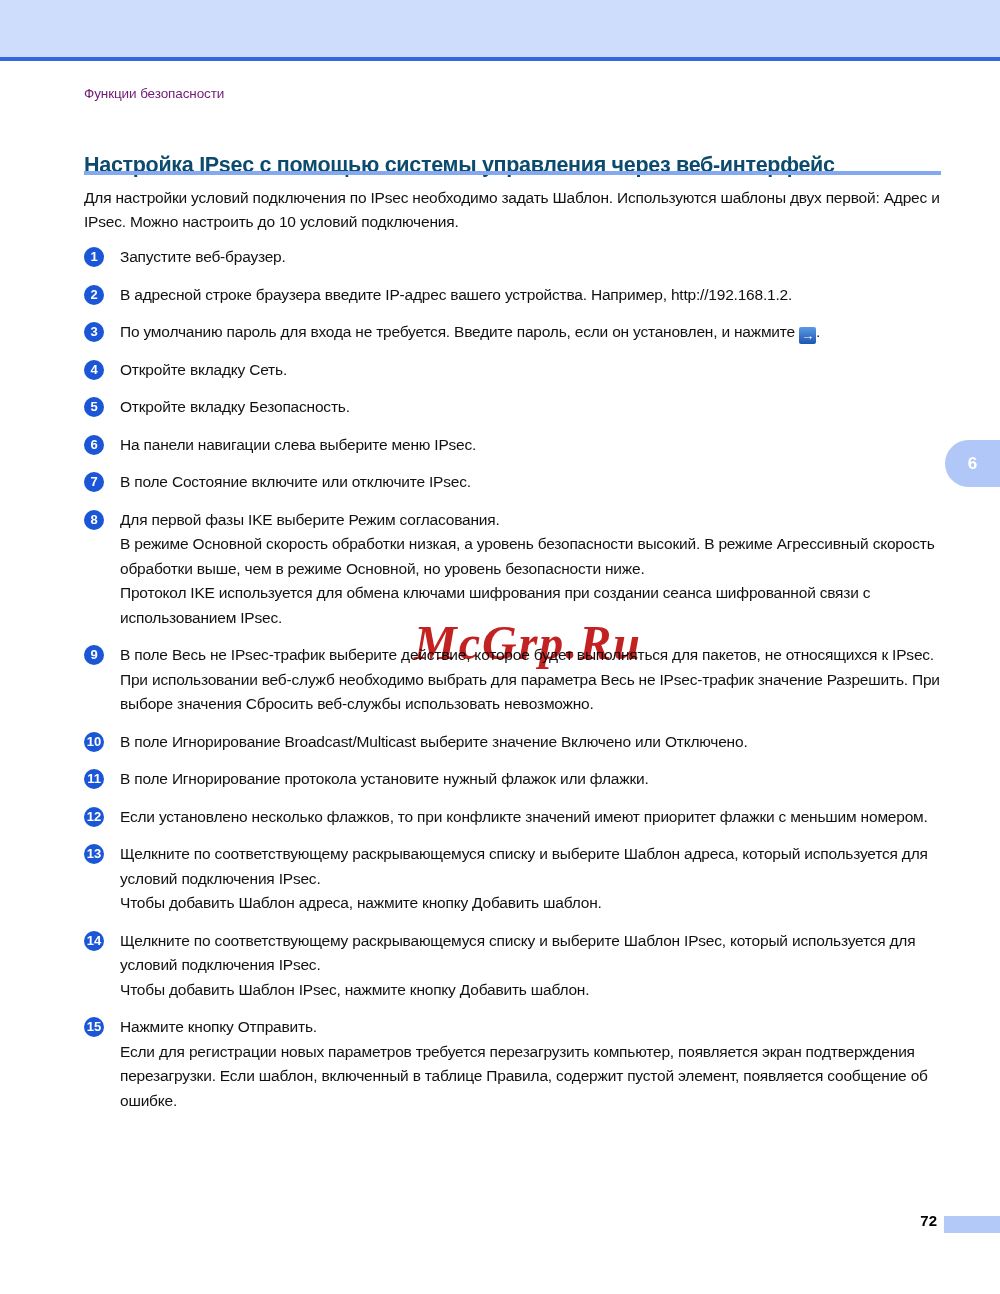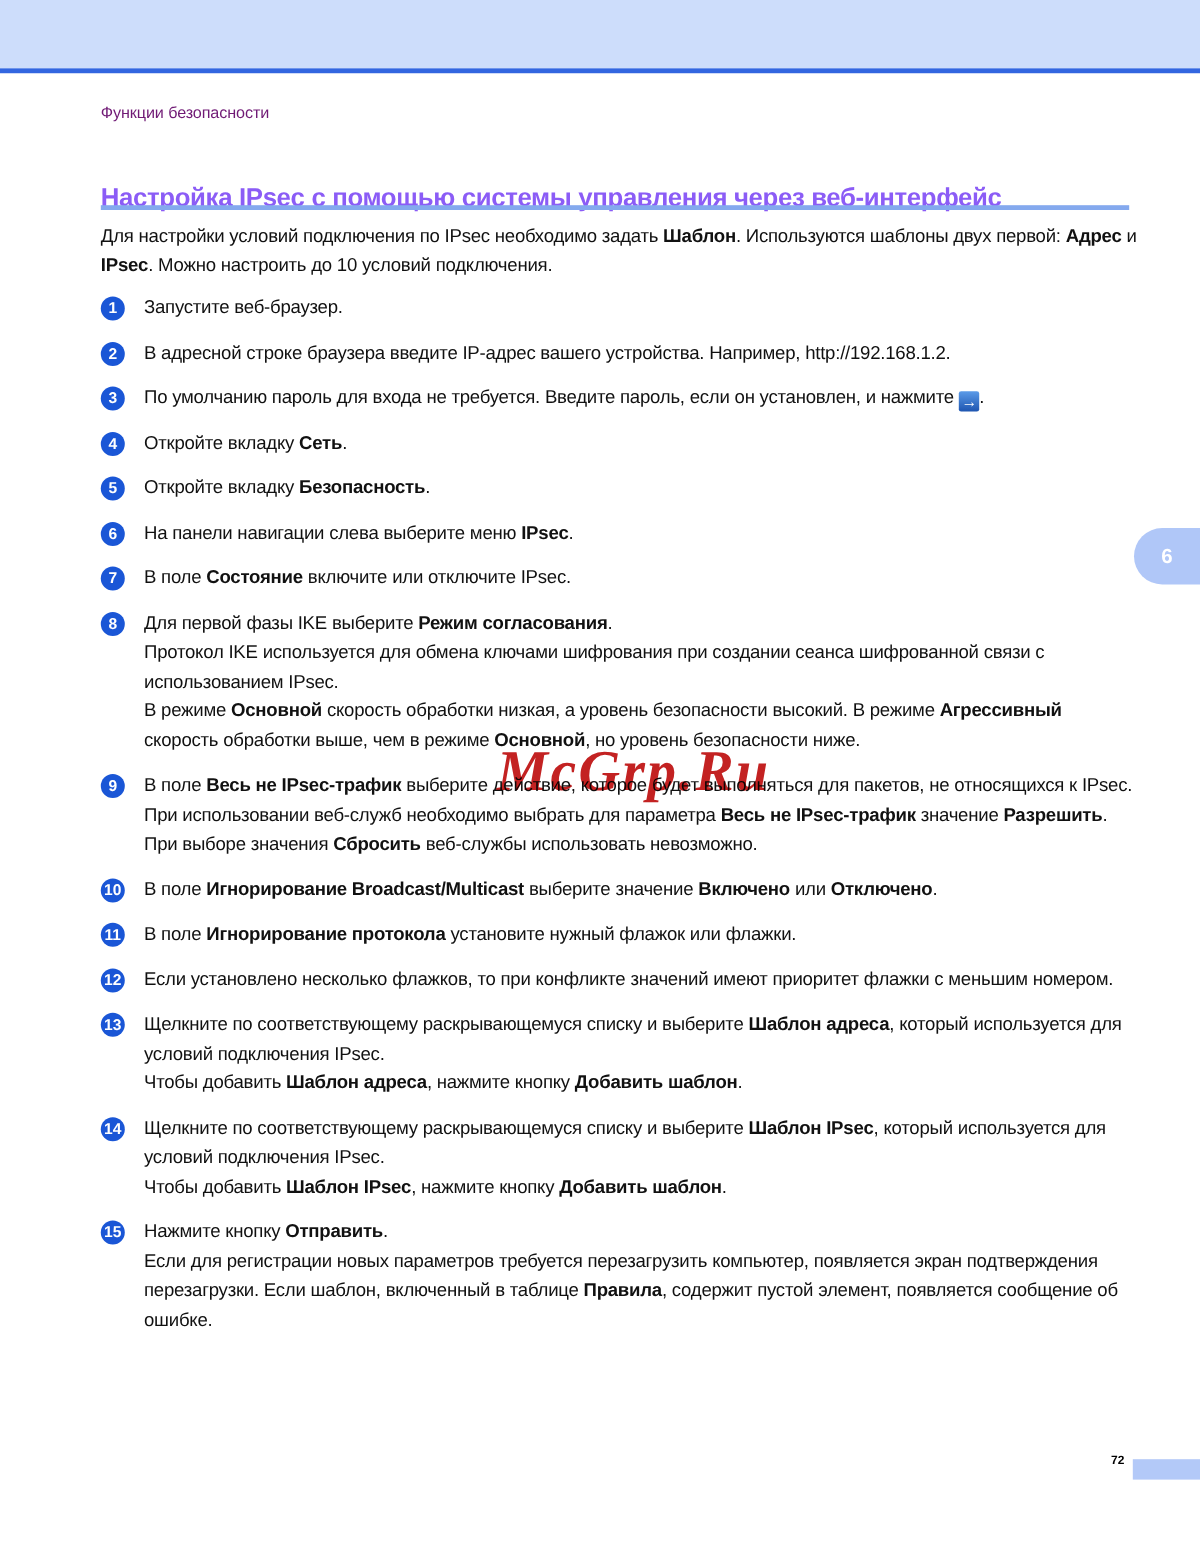--- a/index.html
+++ b/index.html
@@ -11,21 +11,21 @@
     position:absolute;top:0;left:0;width:1000px;height:57px;
     background:var(--header-band,#cdddfb);
     border-bottom:4px solid var(--header-rule,#3366e0);
   }
   .running-header{
     position:absolute;left:84px;top:86px;font-size:13.5px;color:#701a75;
     letter-spacing:-0.1px;
   }
   .page-title{
     position:absolute;left:84px;top:139px;width:870px;
-    font-size:21.5px;font-weight:bold;letter-spacing:-0.3px;color:#8b5cf6;
+    font-size:21.5px;font-weight:bold;letter-spacing:-0.3px;color:#0c4a6e;
     white-space:nowrap;
   }
   .title-rule{
     position:absolute;left:84px;top:171px;width:857px;height:4px;
     background:var(--title-rule,#84a9ee);
   }
   .intro{
     position:absolute;left:84px;top:186px;width:864px;
     font-size:15.5px;line-height:24px;letter-spacing:-0.2px;z-index:1;
   }
@@ -33,42 +33,42 @@
     position:absolute;left:84px;top:245px;width:866px;z-index:1;
   }
   .step{display:flex;margin:0 0 13px 0;}
   .step .num{
     flex:0 0 auto;width:20px;height:20px;margin:2px 16px 0 0;
     background:var(--step-circle,#1a56d6);border-radius:50%;
     color:#fff;font-size:13px;font-weight:bold;line-height:20px;text-align:center;
   }
   .step .stext{flex:1;font-size:15.5px;line-height:24.5px;letter-spacing:-0.2px;}
   .step .stext p{margin:0;}
-  .b{font-weight:bold;text-align:right;}
+  .b{font-weight:normal;text-align:right;}
   .btn-icon{
     display:inline-block;width:17px;height:17px;vertical-align:-3px;
     border-radius:2px;
     background:linear-gradient(180deg,var(--submit-button-top,#5b9be8) 0%,var(--submit-button-bottom,#1e55b0) 100%);
     color:#fff;font-size:13px;font-weight:bold;line-height:17px;text-align:center;
   }
   .chapter-tab{
     position:absolute;left:945px;top:440px;width:55px;height:47px;
     background:var(--chapter-badge,#b0c7f8);border-radius:24px 0 0 24px;
     display:flex;align-items:center;justify-content:center;z-index:0;
   }
   .chapter-tab .lbl{color:#fff;font-size:17px;font-weight:bold;}
   .watermark{
     position:absolute;left:393px;top:615px;z-index:2;
     font-family:"Liberation Serif", serif;font-style:italic;font-weight:bold;
     font-size:48px;letter-spacing:2px;color:var(--watermark-red,#c32222);
     mix-blend-mode:multiply;pointer-events:none;white-space:nowrap;margin-left:21px;
   }
   .page-number{
     position:absolute;left:901px;top:1212px;width:36px;text-align:right;
-    font-size:10px;font-weight:bold;color:#000;
+    font-size:15px;font-weight:bold;color:#000;
   }
   .footer-accent-bar{
     position:absolute;left:944px;top:1216px;width:56px;height:17px;
     background:var(--footer-rect,#b3c9f8);
   }
 </style>
 </head>
 <body>
 
 <div class="header-band"></div>
@@ -120,22 +120,22 @@
     <div class="step">
       <span class="num">7</span>
       <div class="stext">
         <p><span>В поле </span><span class="b">Состояние</span><span> включите или отключите IPsec.</span></p>
       </div>
     </div>
     <div class="step">
       <span class="num">8</span>
       <div class="stext">
         <p><span>Для первой фазы IKE выберите </span><span class="b">Режим согласования</span><span>.</span></p>
+        <p><span>В режиме </span><span class="b">Основной</span><span> скорость обработки низкая, а уровень безопасности высокий. В режиме </span><span class="b">Агрессивный</span><span> скорость обработки выше, чем в режиме </span><span class="b">Основной</span><span>, но уровень безопасности ниже.</span></p>
         <p><span>Протокол IKE используется для обмена ключами шифрования при создании сеанса шифрованной связи с использованием IPsec.</span></p>
-        <p><span>В режиме </span><span class="b">Основной</span><span> скорость обработки низкая, а уровень безопасности высокий. В режиме </span><span class="b">Агрессивный</span><span> скорость обработки выше, чем в режиме </span><span class="b">Основной</span><span>, но уровень безопасности ниже.</span></p>
       </div>
     </div>
     <div class="step">
       <span class="num">9</span>
       <div class="stext">
         <p><span>В поле </span><span class="b">Весь не IPsec-трафик</span><span> выберите действие, которое будет выполняться для пакетов, не относящихся к IPsec.</span></p>
         <p><span>При использовании веб-служб необходимо выбрать для параметра </span><span class="b">Весь не IPsec-трафик</span><span> значение </span><span class="b">Разрешить</span><span>. При выборе значения </span><span class="b">Сбросить</span><span> веб-службы использовать невозможно.</span></p>
       </div>
     </div>
     <div class="step">

